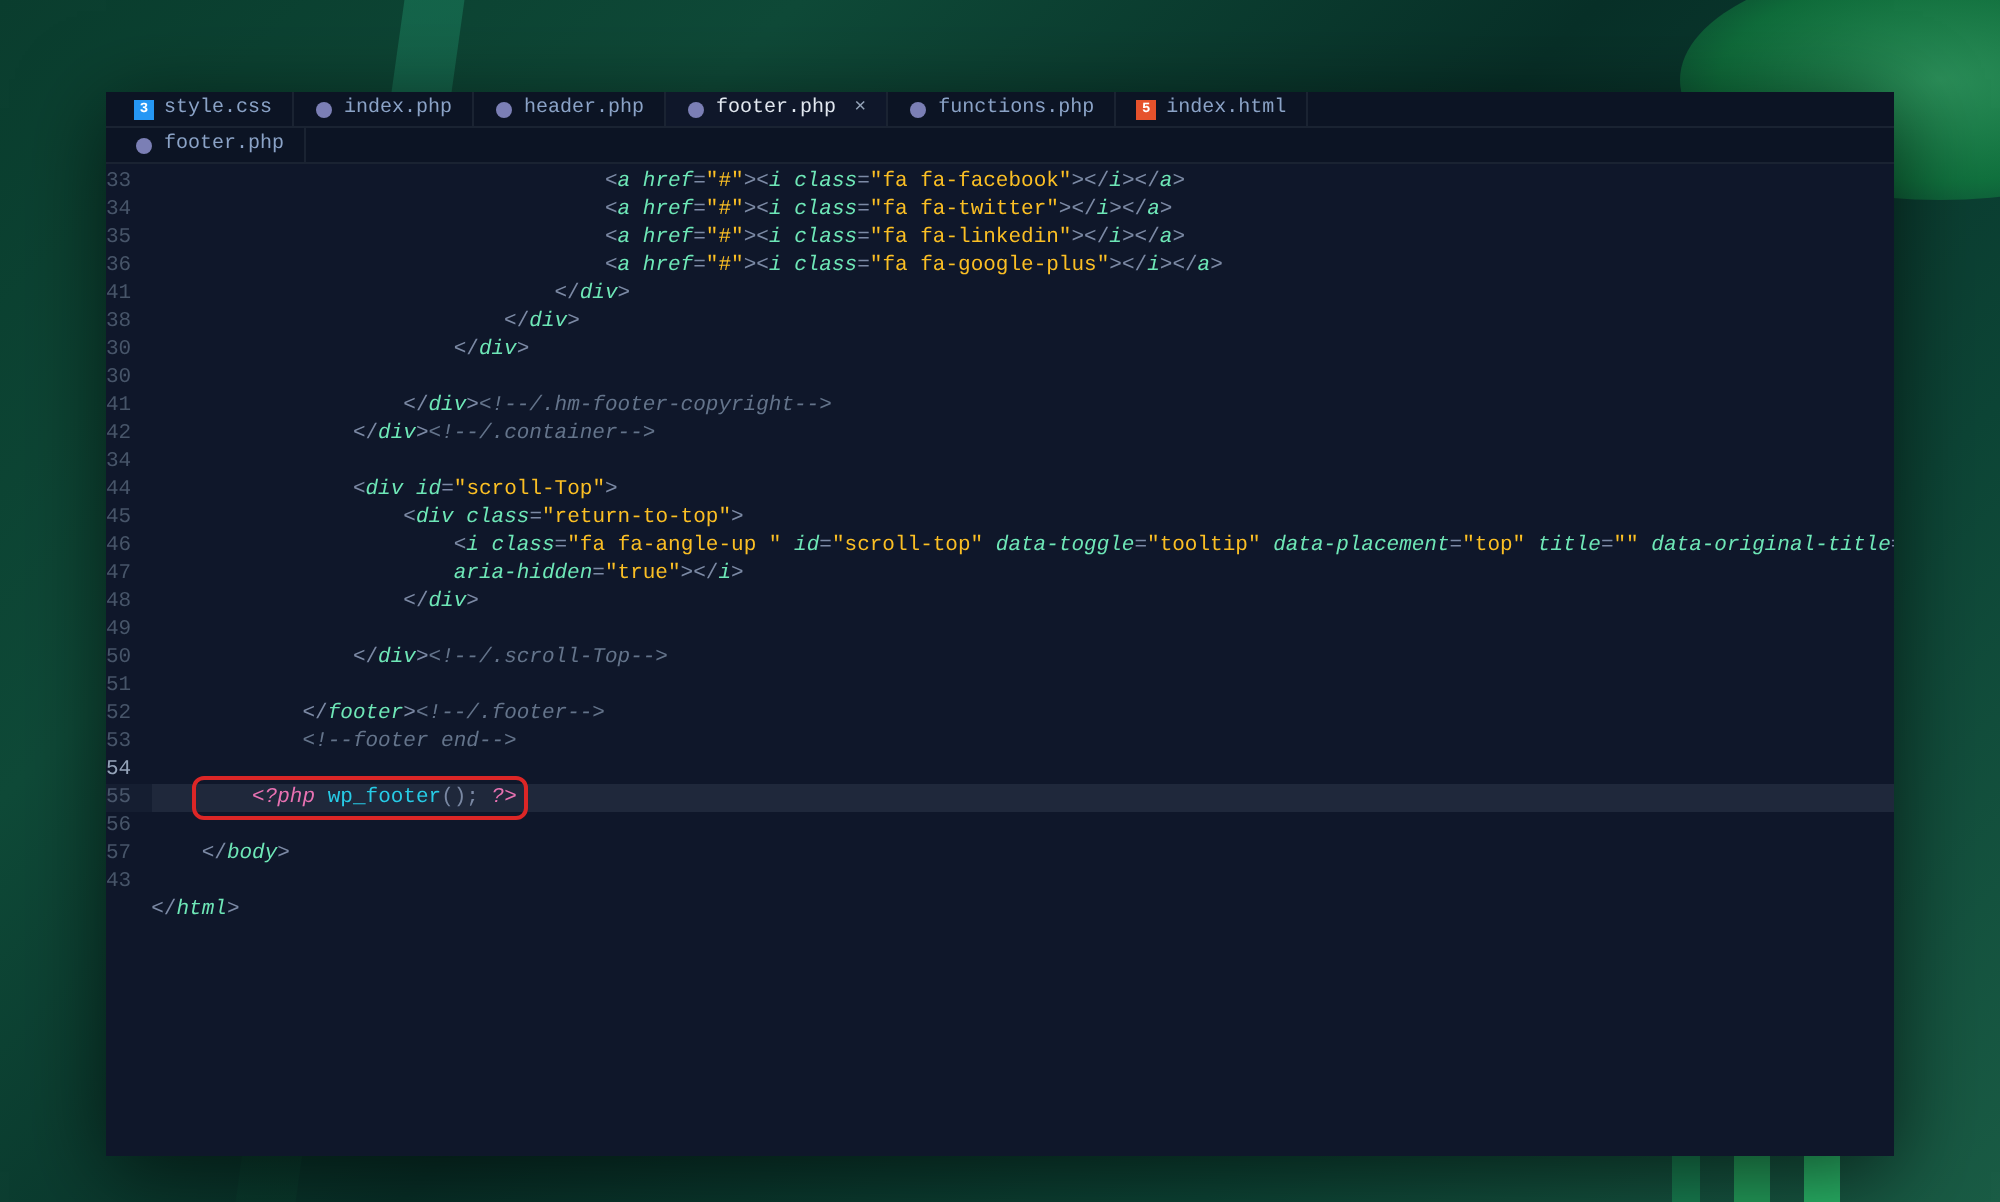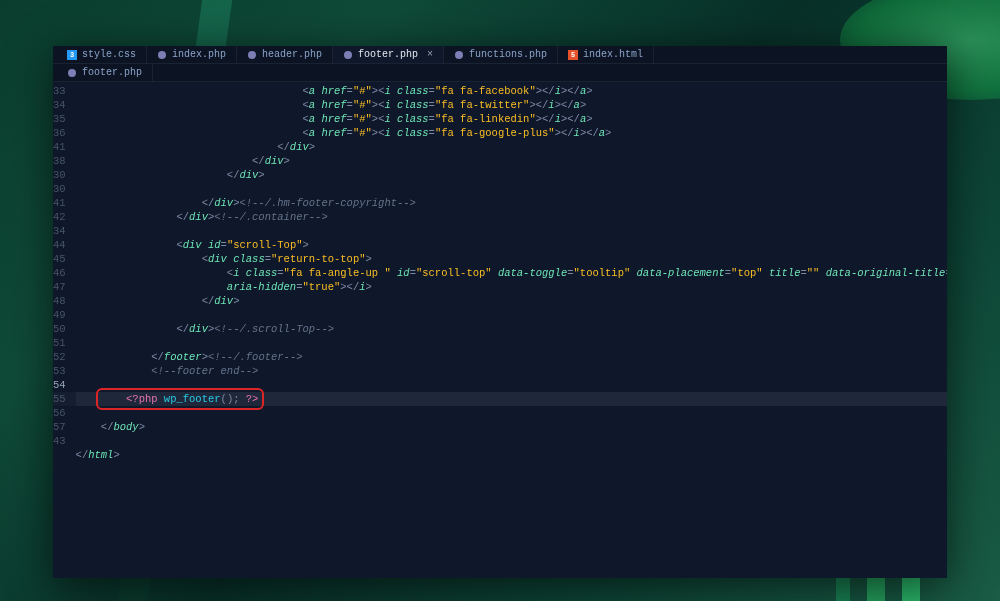--- a/index.html
+++ b/index.html
@@ -71,21 +71,21 @@
   .line.hl { background: rgba(100,116,139,0.12); }
   .hl-line-bg { position:absolute; left:-40px; right:0; height:14px; background: rgba(100,116,139,0.08); }
 
   
   .p  { color:#7c8aa5; } 
   .t  { color:#6ee7b7; font-style:italic; } 
   .a  { color:#6ee7b7; font-style:italic; } 
   .s  { color:#fbbf24; } 
   .c  { color:#64748b; font-style:italic;text-align:right; } 
   .fn { color:#22d3ee;text-align:right; } 
-  .php{ color:#f472b6; }
+  .php{ color:#f472b6; font-style:italic; }
 
   .redbox {
     position:absolute;
     border: 2.5px solid #dc2626;
     border-radius: 6px;
     pointer-events:none;
   }
 </style>
 </head>
 <body>

